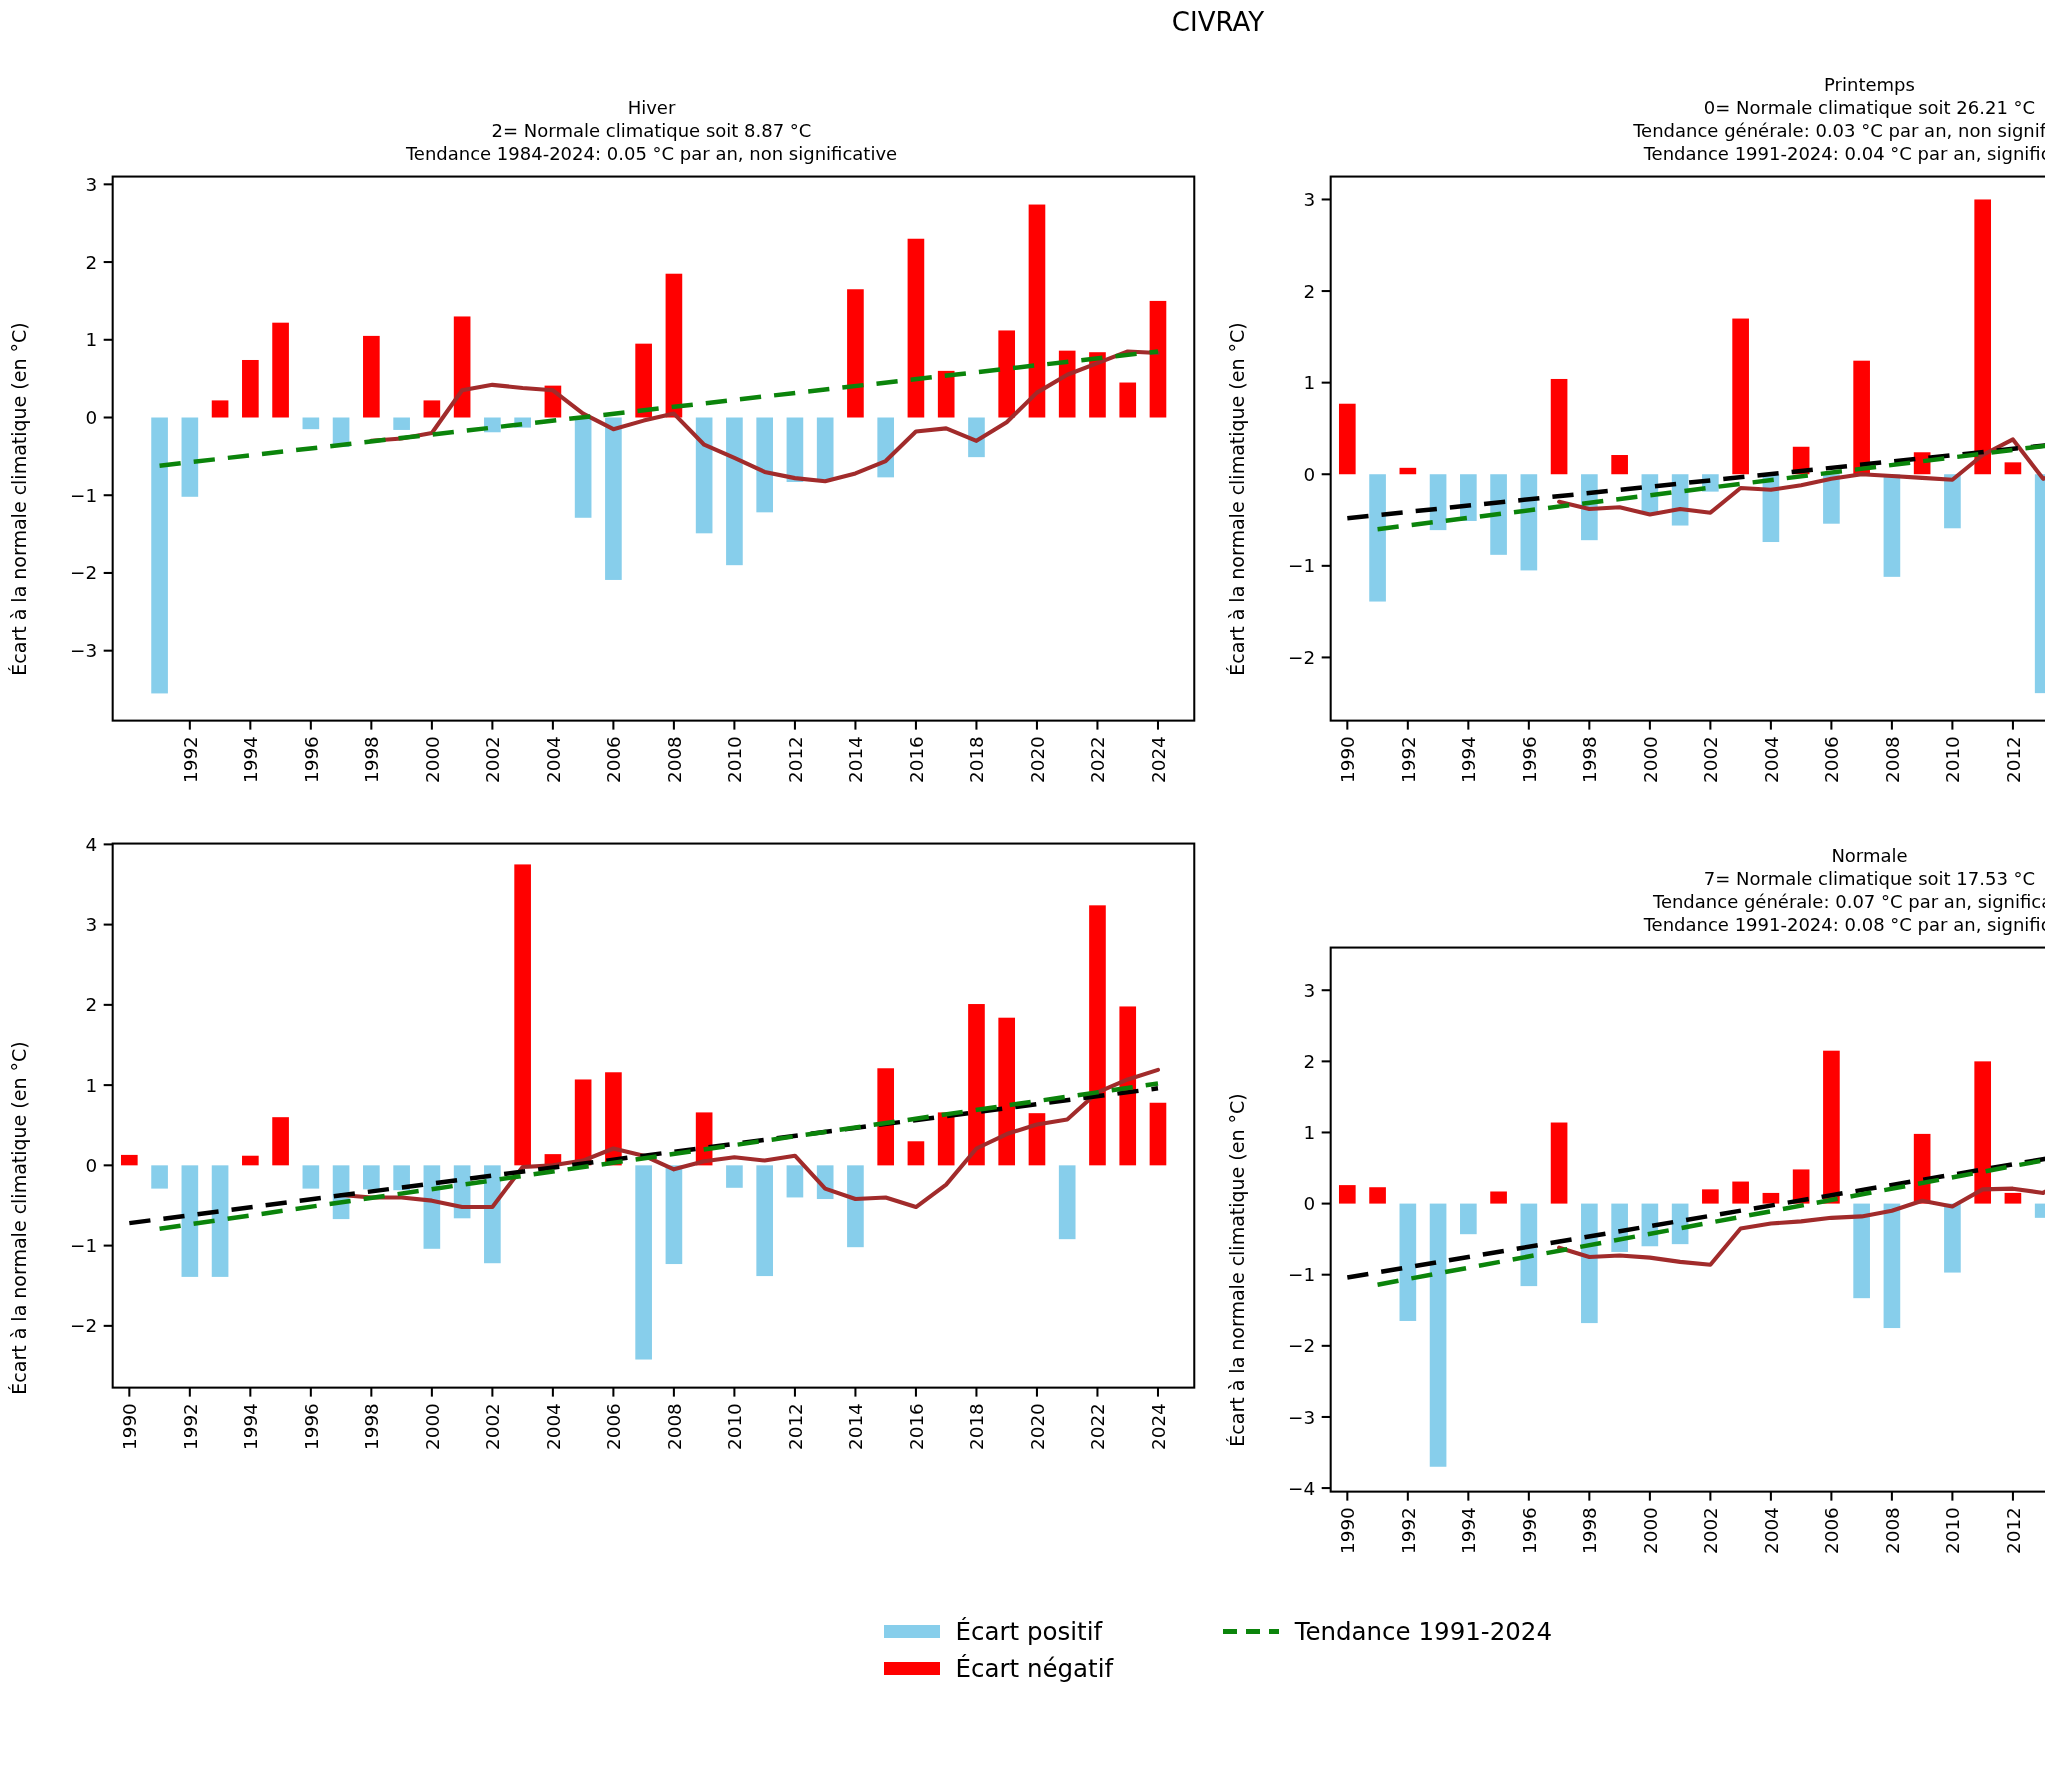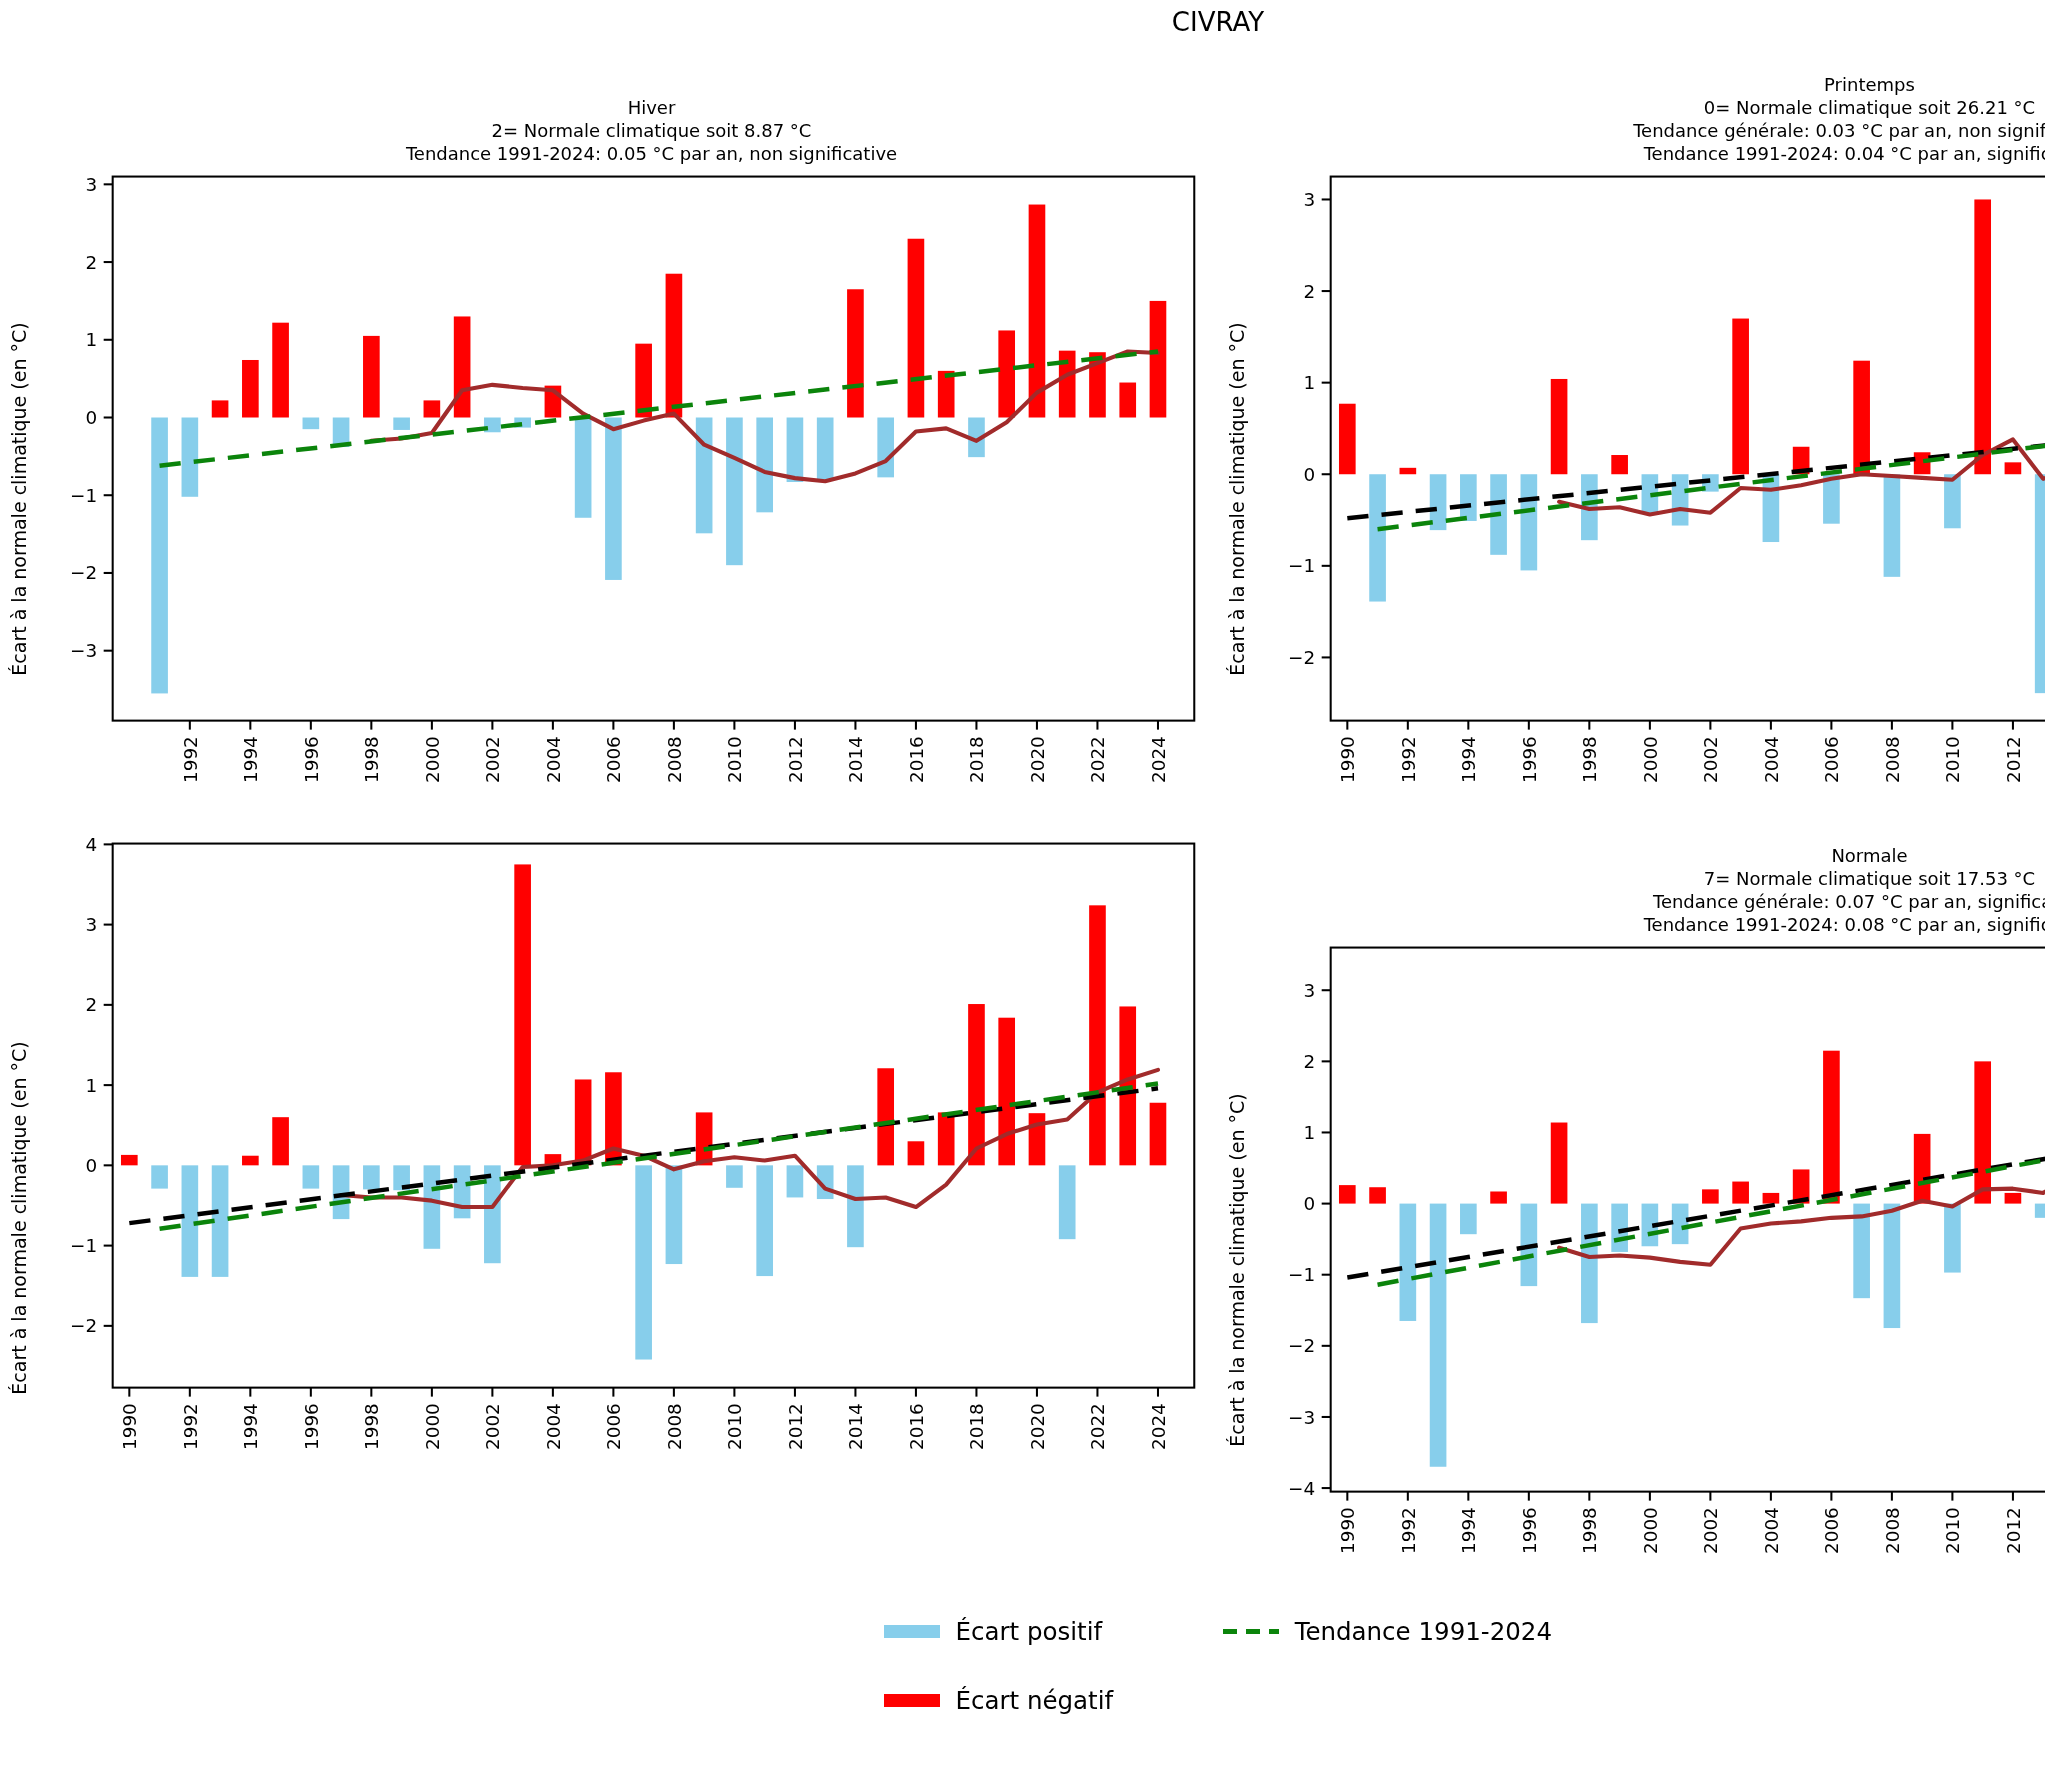--- a/index.html
+++ b/index.html
@@ -7,38 +7,38 @@
   #figure{position:relative;width:2436px;height:1788px;background:#fff;}
   .suptitle{position:absolute;top:7.4px;left:0;width:100%;text-align:center;font-size:26px;}
   .grid{position:absolute;top:61px;left:0;display:grid;grid-template-columns:1218px 1218px;grid-template-rows:771px 771px;}
   .cell{display:flex;flex-direction:column;}
   .titles{height:104px;display:flex;flex-direction:column;justify-content:flex-end;align-items:center;padding-left:85px;font-size:18px;line-height:23px;text-align:center;}
   .body{flex:1;display:flex;}
   .ylab{width:37px;position:relative;}
   .ylab span{position:absolute;left:50%;top:50%;transform:translate(-50%,-50%) rotate(-90deg);white-space:nowrap;font-size:19px;}
   svg.plot{width:1181px;height:667px;display:block;}
   .legend{position:absolute;top:1617px;left:0;width:100%;display:flex;justify-content:center;align-items:flex-start;gap:110px;}
-  .lcol{display:flex;flex-direction:column;gap:40px;}
+  .lcol{display:flex;flex-direction:column;gap:8px;}
   .litem{display:flex;align-items:center;gap:15.5px;font-size:24.5px;}
   .swatch{width:56px;height:12.3px;flex:0 0 auto;}
   .lineswatch{width:56px;height:5.3px;flex:0 0 auto;}
 </style>
 </head>
 <body>
 
 <div id="figure">
   <div class="suptitle">CIVRAY</div>
 
   <div class="grid">
 
     <div class="cell">
       <div class="titles">
         <span>Hiver</span>
         <span>2= Normale climatique soit 8.87 °C</span>
-        <span>Tendance 1991-2024: 0.05 °C par an, non significative</span>
+        <span>Tendance 1984-2024: 0.05 °C par an, non significative</span>
         <span></span>
       </div>
       <div class="body">
         <div class="ylab">
             <span>Écart à la normale climatique (en °C)</span>
           </div>
         <svg class="plot" viewBox="0 0 2887 1630" xmlns="http://www.w3.org/2000/svg">
             <rect x="279.3" y="617.0" width="40.7" height="674.5" fill="#87CEEB"></rect>
             <rect x="353.3" y="617.0" width="40.7" height="193.8" fill="#87CEEB"></rect>
             <rect x="427.2" y="575.2" width="40.7" height="41.8" fill="#FF0000"></rect>

